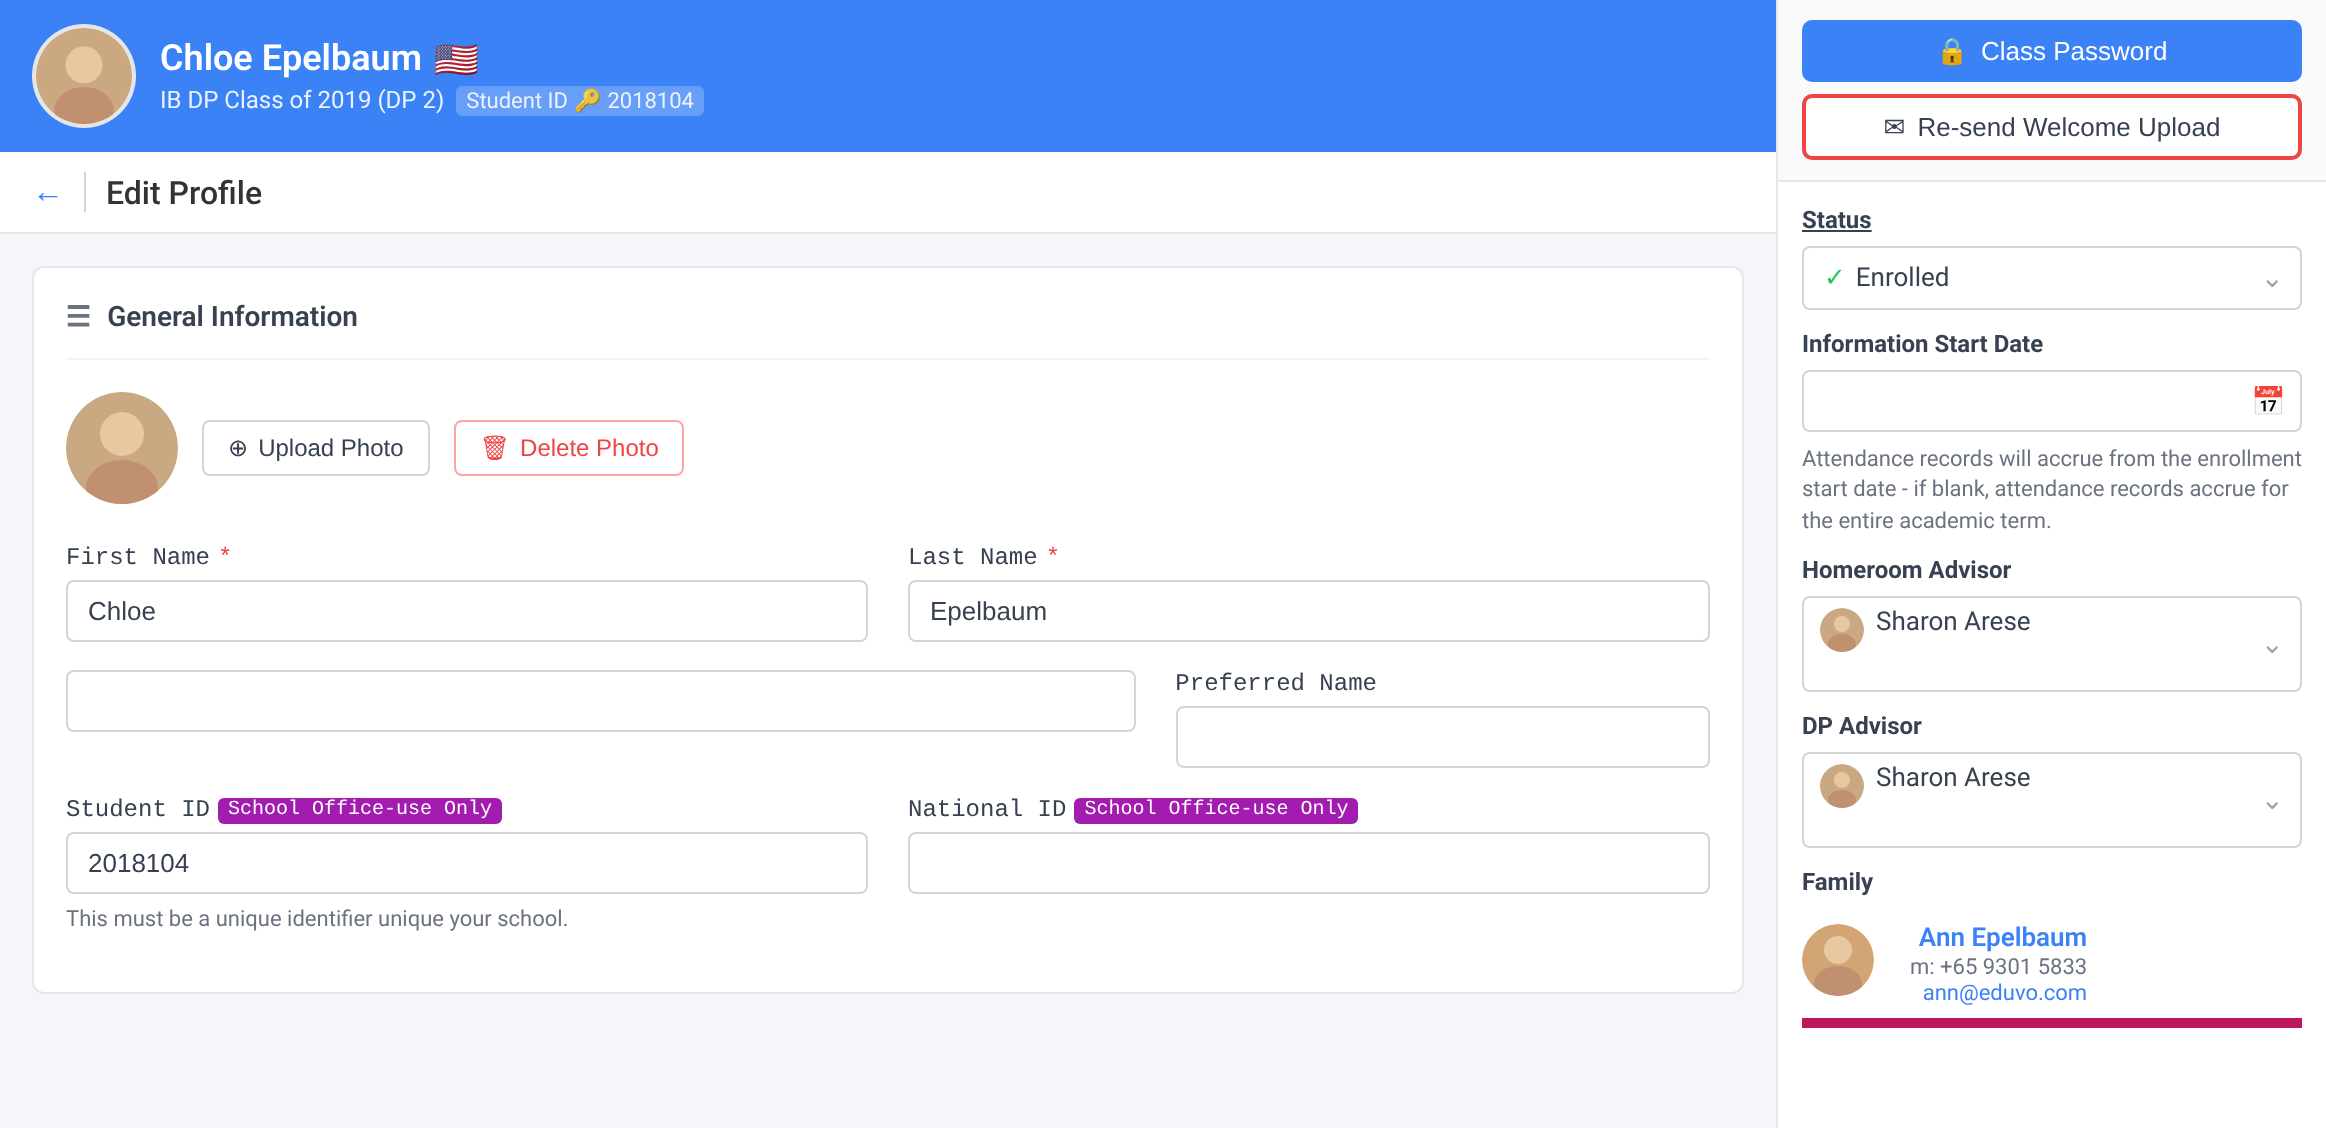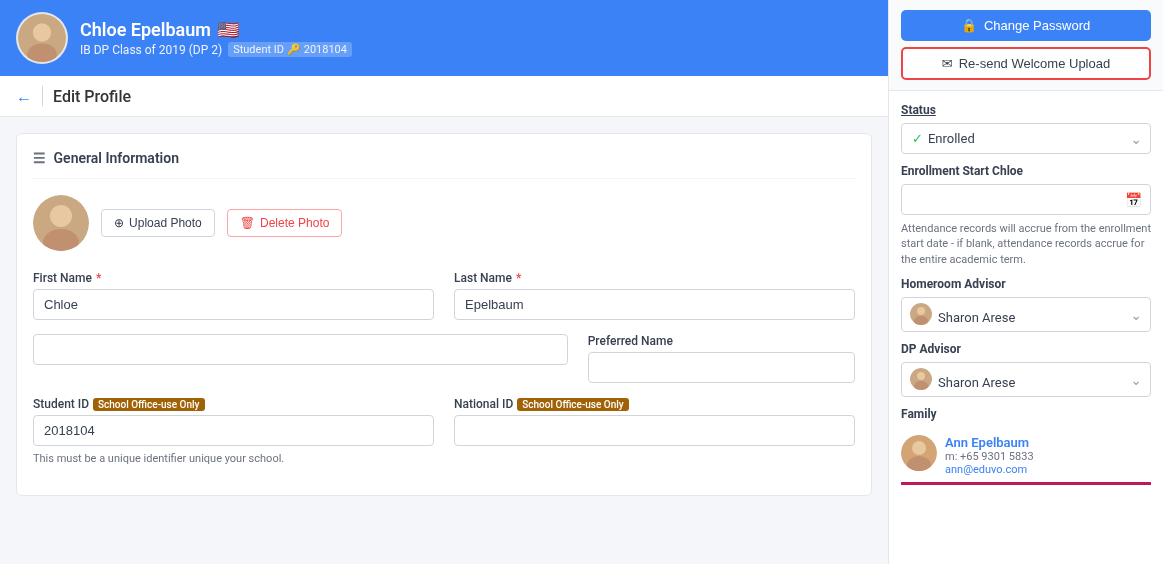--- a/index.html
+++ b/index.html
@@ -36,23 +36,23 @@
     .photo-area { display: flex; align-items: center; gap: 12px; margin-bottom: 20px; }
     .photo-preview { width: 56px; height: 56px; border-radius: 50%; overflow: hidden; background: #e5e7eb; }
     .photo-preview svg { width: 100%; height: 100%; }
     .btn-upload { border: 1px solid #d1d5db; background: white; color: #374151; padding: 6px 12px; border-radius: 4px; cursor: pointer; font-size: 12px; display: flex; align-items: center; gap: 5px; }
     .btn-delete { border: 1px solid #fca5a5; background: white; color: #ef4444; padding: 6px 12px; border-radius: 4px; cursor: pointer; font-size: 12px; display: flex; align-items: center; gap: 5px; }
 
     
     .form-row { display: flex; gap: 20px; margin-bottom: 14px; }
     .form-group { display: flex; flex-direction: column; gap: 4px; flex: 1; }
     .form-group.half { flex: 0.5; }
-    .form-label { font-size: 12px; color: #374151; font-weight: 500; display: flex; align-items: center; gap: 4px; }
+    .form-label { font-size: 12px; color: #374151; font-weight: 500; display: flex; align-items: center; gap: 4px; font-family: Liberation Mono, monospace; }
     .required { color: #ef4444; }
-    .badge-school { background: #a16207; color: white; font-size: 10px; padding: 1px 5px; border-radius: 3px; text-align: right; }
+    .badge-school { background: #a21caf; color: white; font-size: 10px; padding: 1px 5px; border-radius: 3px; text-align: right; }
     .form-input { border: 1px solid #d1d5db; border-radius: 4px; padding: 7px 10px; font-size: 13px; color: #374151; outline: none; }
     .help-text { font-size: 11px; color: #6b7280; margin-top: 2px; }
 
     
     .sidebar { width: 275px; background: white; border-left: 1px solid #e5e7eb; display: flex; flex-direction: column; overflow-y: auto; }
 
     
     .sidebar-actions { padding: 10px 12px; display: flex; flex-direction: column; gap: 6px; background: #f9fafb; border-bottom: 1px solid #e5e7eb; }
     .btn-change-password { background: #3b82f6; color: white; border: none; padding: 8px 14px; border-radius: 5px; cursor: pointer; font-size: 13px; display: flex; align-items: center; gap: 6px; justify-content: center; }
     .btn-resend-email { background: white; color: #374151; border: 2px solid #ef4444; padding: 7px 14px; border-radius: 5px; cursor: pointer; font-size: 13px; display: flex; align-items: center; gap: 6px; justify-content: center; }
@@ -65,25 +65,25 @@
     .select-wrapper { position: relative; }
     .select-arrow { position: absolute; right: 8px; top: 50%; transform: translateY(-50%); color: #9ca3af; pointer-events: none; font-size: 14px; }
     .select-display { width: 100%; border: 1px solid #d1d5db; border-radius: 4px; padding: 7px 28px 7px 10px; font-size: 13px; color: #374151; background: white; display: flex; align-items: center; position: relative; }
 
     .date-input-wrapper { position: relative; }
     .date-input { width: 100%; border: 1px solid #d1d5db; border-radius: 4px; padding: 7px 30px 7px 10px; font-size: 13px; color: #374151; }
     .calendar-icon { position: absolute; right: 8px; top: 50%; transform: translateY(-50%); color: #9ca3af; font-size: 14px; }
 
     .attendance-note { font-size: 11px; color: #6b7280; line-height: 1.4; margin-top: 6px; }
 
-    .advisor-select { display: flex; align-items: flex-end; width: 100%; border: 1px solid #d1d5db; border-radius: 4px; padding: 5px 28px 6px 8px; font-size: 13px; color: #374151; background: white; position: relative; }
+    .advisor-select { display: flex; align-items: flex-start; width: 100%; border: 1px solid #d1d5db; border-radius: 4px; padding: 5px 28px 19px 8px; font-size: 13px; color: #374151; background: white; position: relative; }
     .advisor-avatar { width: 22px; height: 22px; border-radius: 50%; background: #e5e7eb; margin-right: 6px; overflow: hidden; flex-shrink: 0; }
 
     .family-section { margin-top: 8px; }
-    .family-member { display: flex; align-items: flex-start; gap: 8px; padding: 6px 0; border-bottom: 3px solid #be185d; }
+    .family-member { display: flex; align-items: flex-start; gap: 18px; padding: 6px 0; border-bottom: 5px solid #be185d; text-align: right; }
     .family-avatar { width: 36px; height: 36px; border-radius: 50%; background: #e5e7eb; overflow: hidden; flex-shrink: 0; }
     .family-info .family-name { color: #3b82f6; font-weight: 600; font-size: 13px; cursor: pointer; }
     .family-info .family-contact { font-size: 11px; color: #6b7280; }
     .family-info .family-email { font-size: 11px; color: #3b82f6; cursor: pointer; }
   </style>
 </head>
 <body>
 
 <div class="layout">
 
@@ -190,40 +190,40 @@
         </div>
       </div>
     </div>
   </div>
 
   <div class="sidebar">
 
     <div class="sidebar-actions">
       <button class="btn-change-password">
         <span>🔒</span>
-        <span>Change Password</span>
+        <span>Class Password</span>
       </button>
       <button class="btn-resend-email">
         <span>✉</span>
         <span>Re-send Welcome Upload</span>
       </button>
     </div>
 
     <div class="sidebar-content">
 
       <div class="sidebar-section-title">Status</div>
       <div class="select-wrapper">
         <div class="select-display">
           <span style="color:#22c55e;margin-right:5px;">✓</span>
           <span>Enrolled</span>
           <span class="select-arrow">⌄</span>
         </div>
       </div>
 
-      <div class="sidebar-section-title">Enrollment Start Chloe</div>
+      <div class="sidebar-section-title">Information Start Date</div>
       <div class="date-input-wrapper">
         <input class="date-input" type="text" placeholder="" style="">
         <span class="calendar-icon">📅</span>
       </div>
       <p class="attendance-note">Attendance records will accrue from the enrollment start date - if blank, attendance records accrue for the entire academic term.</p>
 
       <div class="sidebar-section-title">Homeroom Advisor</div>
       <div class="select-wrapper">
         <div class="advisor-select">
           <div class="advisor-avatar">

